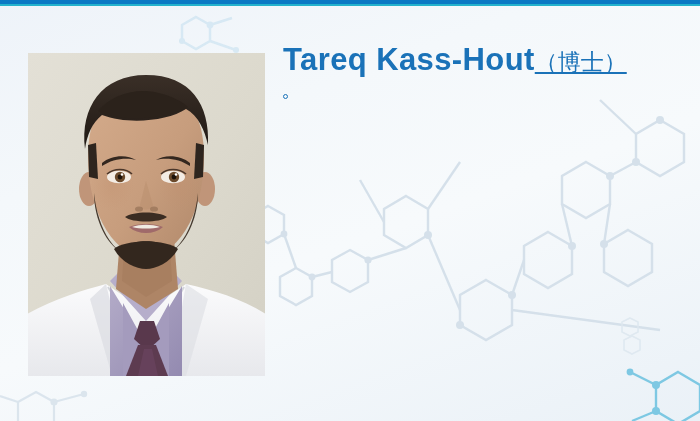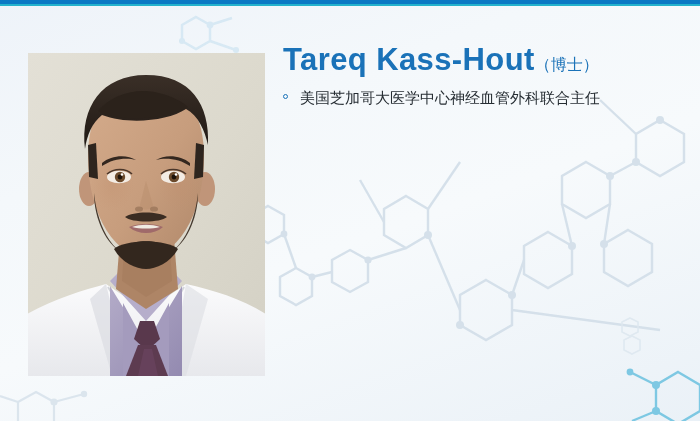--- a/index.html
+++ b/index.html
@@ -69,23 +69,24 @@
   #person-name {
     margin: 0;
     font-size: 31px;
     font-weight: bold;
     line-height: 1.05;
     letter-spacing: 0.4px;
     color: #1A72B8;
     white-space: nowrap;
   }
   #person-name .degree {
-    font-size: 16px;
+    font-size: 23px;
     font-weight: normal;
     letter-spacing: 0;
+    text-decoration: underline;
   }
 
   #credentials {
     list-style: none;
     margin: 9px 0 0 0;
     padding: 0;
   }
   #credentials li {
     position: relative;
     padding-left: 17px;
@@ -321,18 +322,17 @@
   </div>
 
   <div id="text-block">
     <h1 id="person-name">
       <span>Tareq Kass-Hout</span><span class="degree">（博士）</span>
     </h1>
 
     <ul id="credentials">
       <li>
         <span class="bullet-ring"></span>
-        <span>美国芝加哥大医学中心神经血管外科联合主任</span>
       </li>
     </ul>
   </div>
 
 </div>
 
 </body></html>

